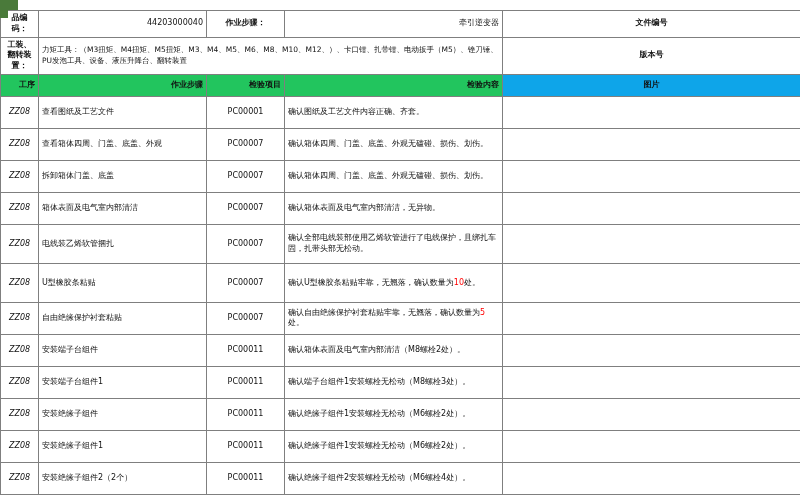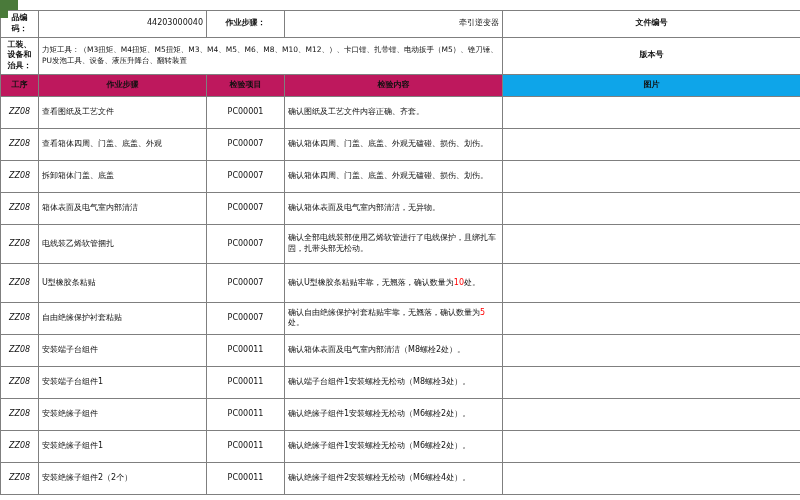--- a/index.html
+++ b/index.html
@@ -60,22 +60,22 @@
     text-align: center;
     font-weight: bold;
     font-size: 8px;
     background: #ffffff;
   }
   .val {
     text-align: right;
     font-size: 8px;
   }
   .hdr {
-    background: #be185d;
-    text-align: center;
+    background: #22c55e;
+    text-align: right;
     font-weight: bold;
     color: #c00000;
     font-size: 9px;
     height: 16px;
   }
   .hdr-plain {
     background: #0ea5e9;
     text-align: center;
     font-weight: bold;
     color: #333333;
@@ -140,21 +140,21 @@
 
       <tr>
         <td class="lbl">品编码：</td>
         <td class="val">44203000040</td>
         <td class="lbl">作业步骤：</td>
         <td class="val">牵引逆变器</td>
         <td class="lbl">文件编号</td>
       </tr>
 
       <tr class="row-tool">
-        <td class="lbl">工装、设备和治具：</td>
+        <td class="lbl">工装、翻转装置：</td>
         <td class="cell-content" colspan="3">力矩工具：（M3扭矩、M4扭矩、M5扭矩、M3、M4、M5、M6、M8、M10、M12、）、卡口钳、扎带钳、电动扳手（M5）、锉刀锤、PU发泡工具、设备、液压升降台、翻转装置</td>
         <td class="lbl">版本号</td>
       </tr>
 
       <tr class="hdr-row">
         <td class="hdr">工序</td>
         <td class="hdr">作业步骤</td>
         <td class="hdr">检验项目</td>
         <td class="hdr">检验内容</td>
         <td class="hdr-plain">图片</td>

